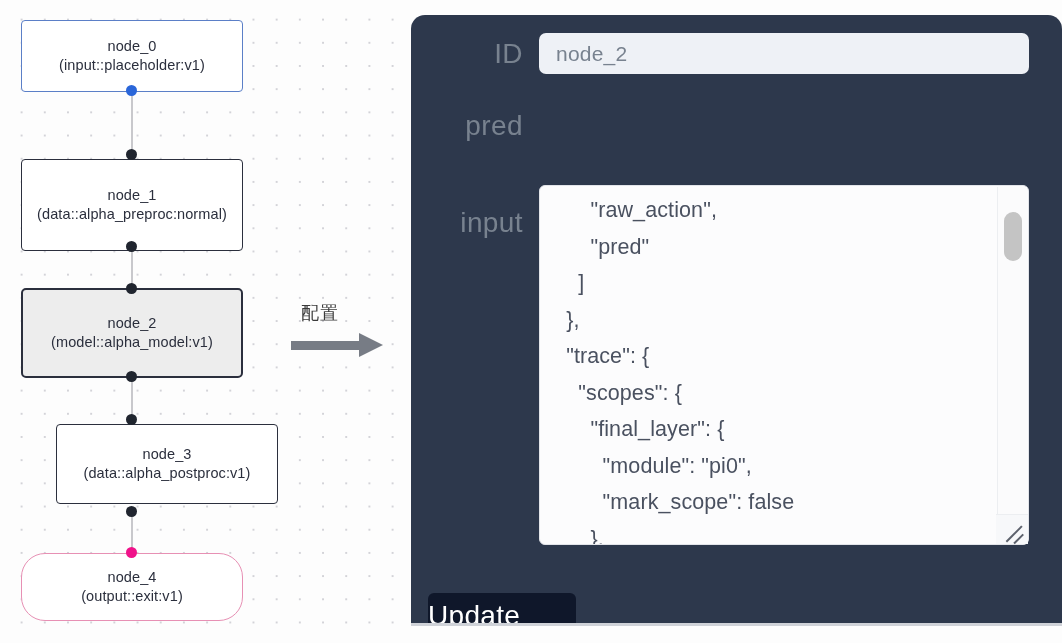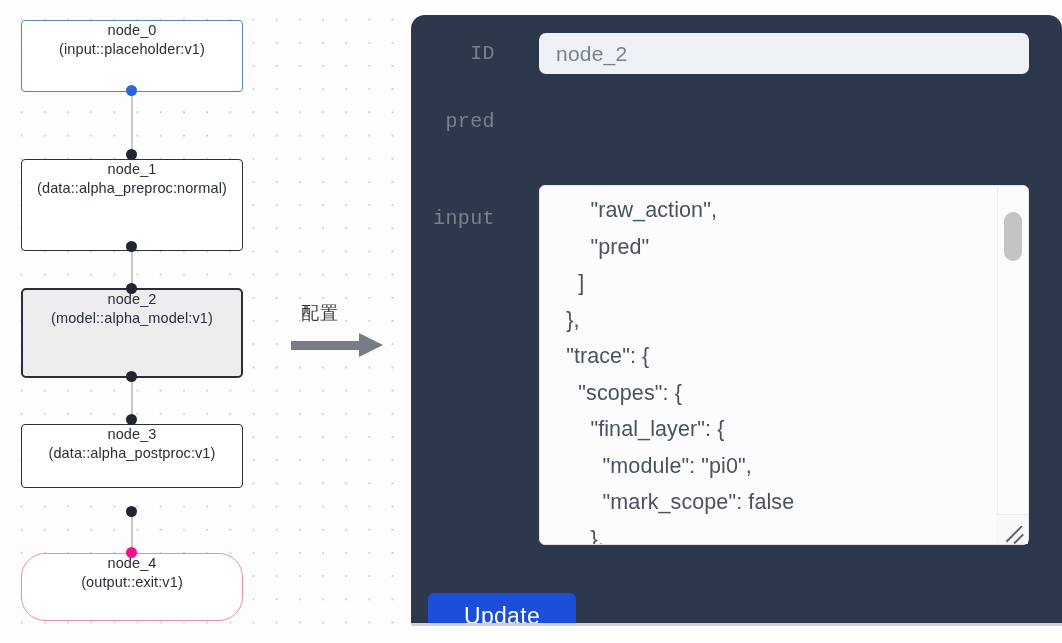--- a/index.html
+++ b/index.html
@@ -26,21 +26,21 @@
     width: 398px; height: 643px;
   }
   .node {
     position: absolute;
     left: 21px;
     width: 222px;
     background: #ffffff;
     border: 1.6px solid #2b2f3d;
     border-radius: 4px;
     display: flex;
-    align-items: flex-start;
+    align-items: center;
     justify-content: center;
     text-align: center;
     color: #2b2f3d;
     font-size: 14.5px;
     line-height: 19px;
     letter-spacing: .1px;
     z-index: 3;
   }
   .node .node-text { padding: 0 8px; word-break: break-all; }
   .node.theme-input  { border-color: #5b7fc7; }
@@ -119,25 +119,24 @@
     z-index: 6;
   }
   .form-row {
     position: absolute;
     display: flex;
     align-items: center;
   }
   .form-label {
     width: 110px;
     text-align: right;
-    padding-right: 44px;
+    padding-right: 16px;
     color: #78828f;
-    font-size: 20px;
+    font-size: 28px;
     letter-spacing: .4px;
-    font-family: Liberation Mono, monospace;
   }
   .form-input {
     width: 490px;
     height: 41px;
     background: #eef1f6;
     border: none;
     border-radius: 7px;
     color: #78828f;
     font-size: 21px;
     font-family: "Liberation Sans", sans-serif;
@@ -206,29 +205,29 @@
     height: 1.6px;
     transform: rotate(-45deg);
   }
   #config-resize-grip::before { width: 22px; right: 3px; bottom: 9px; }
   #config-resize-grip::after  { width: 13px; right: 3px; bottom: 4px; }
 
   #update-button {
     position: absolute;
     left: 17px; top: 578px;
     width: 148px; height: 46px;
-    background: #1d4ed8;
+    background: #0f172a;
     border: none;
     border-radius: 6px;
     color: #ffffff;
-    font-size: 23px;
+    font-size: 28px;
     font-family: "Liberation Sans", sans-serif;
     letter-spacing: .3px;
     cursor: pointer;
-    text-align: center;
+    text-align: left;
     padding: 0;
   }
 
   #panel-bottom-strip {
     position: absolute;
     left: 411px; top: 623px;
     width: 651px; height: 3px;
     background: #cfd2d8;
     z-index: 7;
   }
@@ -255,21 +254,21 @@
     </div>
     <div class="port" style="top:149px;"></div>
     <div class="port" style="top:241px;"></div>
 
     <div class="node theme-selected" style="top:288px; height:90px;">
       <span class="node-text">node_2<br>(model::alpha_model:v1)</span>
     </div>
     <div class="port" style="top:283px;"></div>
     <div class="port" style="top:371px;"></div>
 
-    <div class="node" style="top:424px; height:64px;">
+    <div class="node" style="top:424px; height:80px;margin-left:35px;">
       <span class="node-text">node_3<br>(data::alpha_postproc:v1)</span>
     </div>
     <div class="port" style="top:414px;"></div>
     <div class="port" style="top:506px;"></div>
 
     <div class="node theme-output" style="top:553px; height:68px;border-radius:24px;">
       <span class="node-text">node_4<br>(output::exit:v1)</span>
     </div>
     <div class="port port-pink" style="top:547px;"></div>
   </div>

